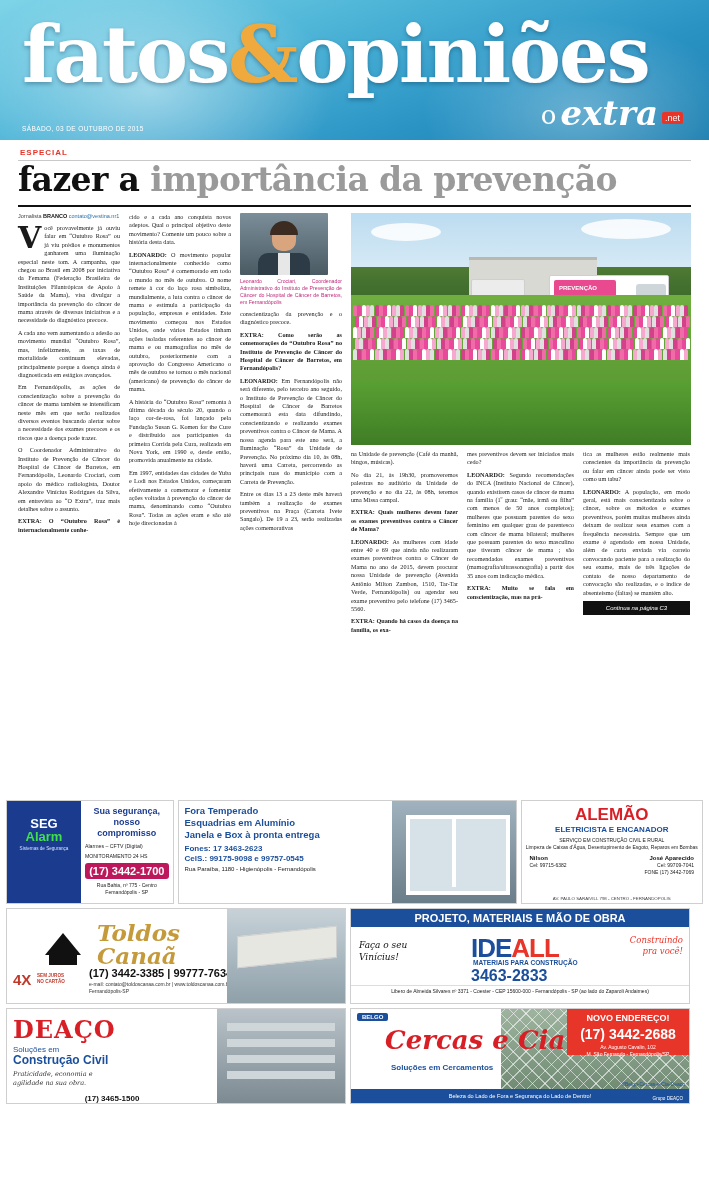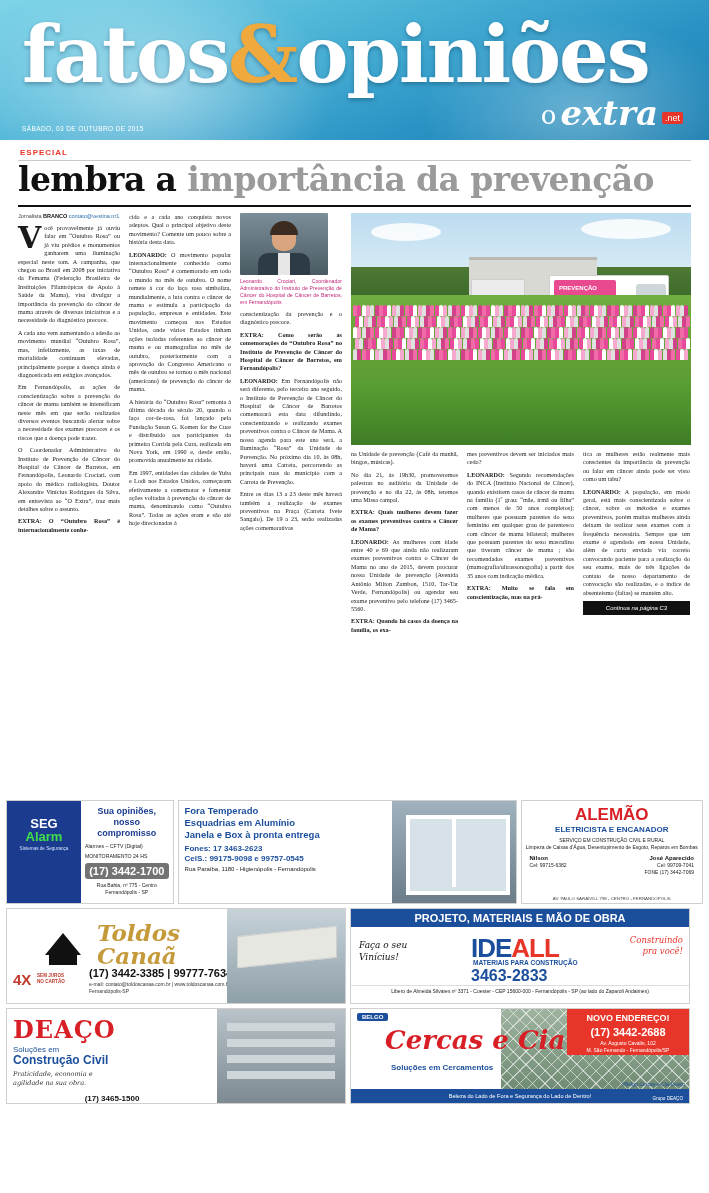--- a/index.html
+++ b/index.html
@@ -70,21 +70,21 @@
 
   
   .ad-seg{width:168px;height:104px;background:#ffffff;}
   .seg-left{position:absolute;left:0;top:0;width:74px;height:100%;background:#1b3b8f;}
   .seg-logo{color:#fff;font-family:"Liberation Sans",sans-serif;font-weight:bold;font-size:13px;text-align:center;padding-top:16px;line-height:13px;}
   .seg-logo .g{color:#3fe04a;}
   .seg-sub{color:#cfe0ff;font-size:4.6px;text-align:center;font-family:"Liberation Sans",sans-serif;margin-top:3px;}
   .seg-right{position:absolute;left:74px;top:0;right:0;bottom:0;padding:5px 4px;}
   .seg-h{color:#1b3b8f;font-family:"Liberation Sans",sans-serif;font-weight:bold;font-size:9px;line-height:11px;text-align:center;}
   .seg-l{font-size:5.2px;font-family:"Liberation Sans",sans-serif;margin-top:4px;color:#222;}
-  .seg-ph{background:#737373;color:#fff;font-family:"Liberation Sans",sans-serif;font-weight:bold;font-size:11px;text-align:center;margin-top:4px;padding:2px 0;border-radius:3px;}
+  .seg-ph{background:#be185d;color:#fff;font-family:"Liberation Sans",sans-serif;font-weight:bold;font-size:11px;text-align:center;margin-top:4px;padding:2px 0;border-radius:3px;}
   .seg-addr{font-size:5px;font-family:"Liberation Sans",sans-serif;text-align:center;margin-top:3px;color:#222;line-height:6.5px;}
 
   
   .ad-sq{width:340px;height:104px;background:#ffffff;}
   .sq-left{position:absolute;left:0;top:0;width:216px;height:100%;padding:4px 6px;box-sizing:border-box;}
   .sq-logo{font-family:"DejaVu Sans",sans-serif;font-weight:bold;font-size:26px;color:#3aa03a;letter-spacing:-1px;}
   .sq-l2{font-family:"Liberation Sans",sans-serif;font-weight:bold;font-size:9.5px;color:#1b4f9c;line-height:12px;}
   .sq-ph{font-family:"Liberation Sans",sans-serif;font-weight:bold;font-size:8px;color:#1b4f9c;margin-top:3px;line-height:10px;}
   .sq-addr{font-family:"Liberation Sans",sans-serif;font-size:6px;color:#222;margin-top:2px;}
   .sq-img{position:absolute;right:0;top:0;width:124px;height:100%;background:linear-gradient(#9fb2bd,#6b7d88);}
@@ -131,21 +131,21 @@
   .dea-s2{font-family:"Liberation Sans",sans-serif;font-weight:bold;font-size:12px;color:#1b4f9c;line-height:12px;}
   .dea-s3{font-family:"DejaVu Serif",serif;font-style:italic;font-size:6.5px;color:#333;margin-top:4px;line-height:9px;}
   .dea-ph{font-family:"Liberation Sans",sans-serif;font-weight:bold;font-size:8px;color:#111;margin-top:6px;text-align:center;}
   .dea-img{position:absolute;right:0;top:0;width:128px;height:100%;background:linear-gradient(#b9c3c9,#7d8a92);}
   .dea-img .bar{position:absolute;background:#cfd6da;}
 
   
   .ad-cer{width:340px;height:96px;background:#ffffff;}
   .cer-novo{position:absolute;right:0;top:0;width:122px;height:46px;background:#e8352a;color:#fff;}
   .cer-novo .t{font-family:"Liberation Sans",sans-serif;font-weight:bold;font-size:9px;text-align:center;padding-top:4px;}
-  .cer-novo .p{font-family:"Liberation Sans",sans-serif;font-weight:bold;font-size:11px;text-align:center;margin-top:3px;}
+  .cer-novo .p{font-family:"Liberation Sans",sans-serif;font-weight:bold;font-size:14px;text-align:center;margin-top:3px;}
   .cer-novo .a{font-family:"Liberation Sans",sans-serif;font-size:5px;text-align:center;line-height:7px;margin-top:2px;}
   .cer-belgo{position:absolute;left:6px;top:4px;background:#1b4f9c;color:#fff;font-family:"Liberation Sans",sans-serif;font-size:6px;font-weight:bold;padding:1px 5px;border-radius:2px;}
   .cer-logo{position:absolute;left:34px;top:16px;font-family:"DejaVu Serif",serif;font-style:italic;font-weight:bold;font-size:26px;color:#d81f26;}
   .cer-sub{position:absolute;left:40px;top:54px;font-family:"Liberation Sans",sans-serif;font-weight:bold;font-size:8px;color:#1b4f9c;}
   .cer-strip{position:absolute;left:0;bottom:0;width:100%;height:14px;background:#1b4f9c;color:#fff;font-family:"Liberation Sans",sans-serif;font-size:5.6px;text-align:center;line-height:14px;}
   .cer-fb{position:absolute;right:4px;bottom:16px;font-family:"Liberation Sans",sans-serif;font-size:5px;color:#1b4f9c;}
   .cer-img{position:absolute;left:150px;top:0;width:190px;height:82px;background:linear-gradient(#9fb4a0,#6f8a72);}
   .cer-img .mesh{position:absolute;inset:0;background:
      repeating-linear-gradient(45deg,rgba(255,255,255,.55) 0 1px,transparent 1px 9px),
      repeating-linear-gradient(-45deg,rgba(255,255,255,.55) 0 1px,transparent 1px 9px);}
@@ -164,21 +164,21 @@
       <span class="o">o</span>
       <span class="extra">extra</span>
       <span class="dot">.net</span>
     </div>
     <div class="mast-date">SÁBADO, 03 DE OUTUBRO DE 2015</div>
   </div>
 
   <div class="kicker">ESPECIAL</div>
   <div class="rule-thin"></div>
   <div class="headline2">
-    <span>lembra a </span><span class="grey">importância da prevenção</span>
+    <span>fazer a </span><span class="grey">importância da prevenção</span>
   </div>
   <div class="rule-head"></div>
 
   <div class="article">
 
     <div class="col">
       <div class="byline">
         <span>Jornalista</span>
         <b>BRANCO</b>
         <span class="mail">contato@vestina.nr1</span>
@@ -652,21 +652,21 @@
     <div class="adrow">
       <div class="ad ad-seg">
         <div class="seg-left">
           <div class="seg-logo">
             <span>SEG</span><br>
             <span class="g">Alarm</span>
           </div>
           <div class="seg-sub">Sistemas de Segurança</div>
         </div>
         <div class="seg-right">
-          <div class="seg-h" style="white-space:pre-line">Sua opiniões,
+          <div class="seg-h" style="white-space:pre-line">Sua segurança,
 nosso compromisso</div>
           <div class="seg-l">Alarmes – CFTV (Digital)</div>
           <div class="seg-l">MONITORAMENTO 24 HS</div>
           <div class="seg-ph">(17) 3442-1700</div>
           <div class="seg-addr" style="white-space:pre-line">Rua Bahia, nº 775 - Centro
 Fernandópolis - SP</div>
         </div>
       </div>
 
       <div class="ad ad-sq">

